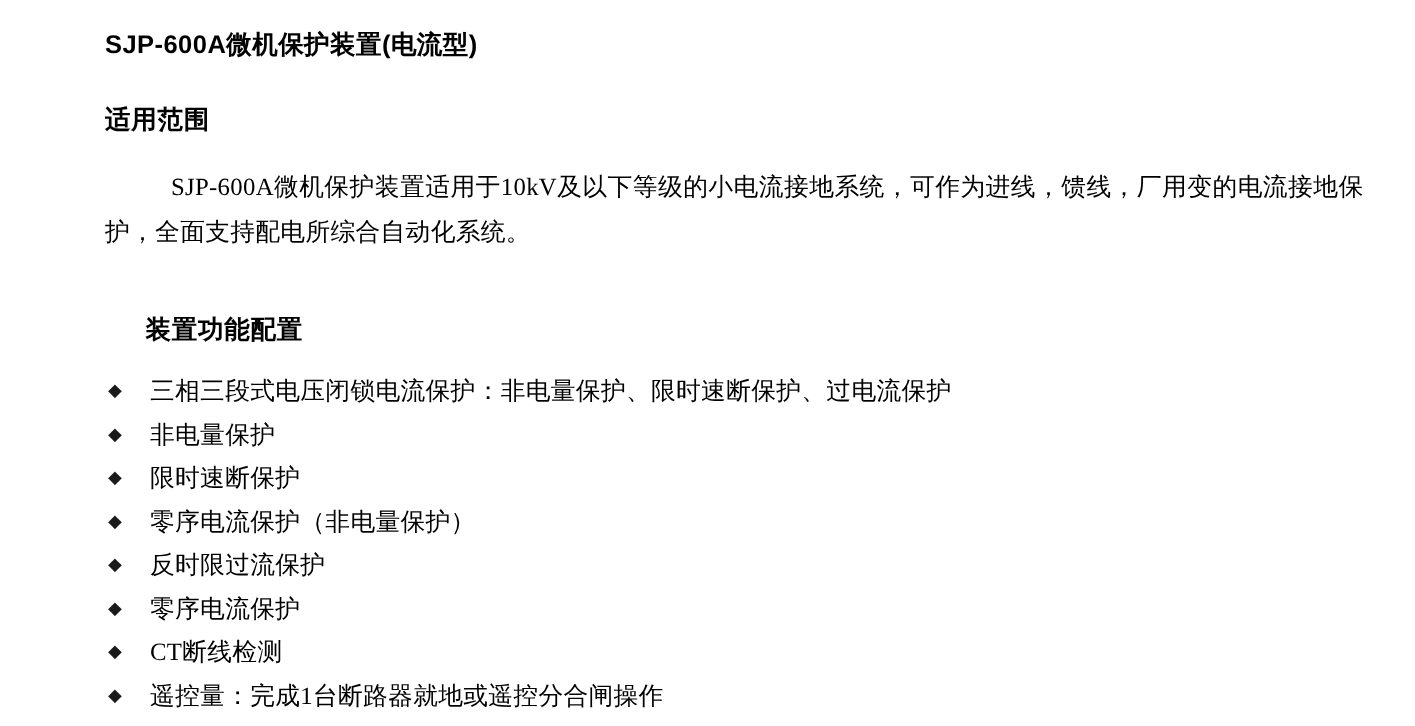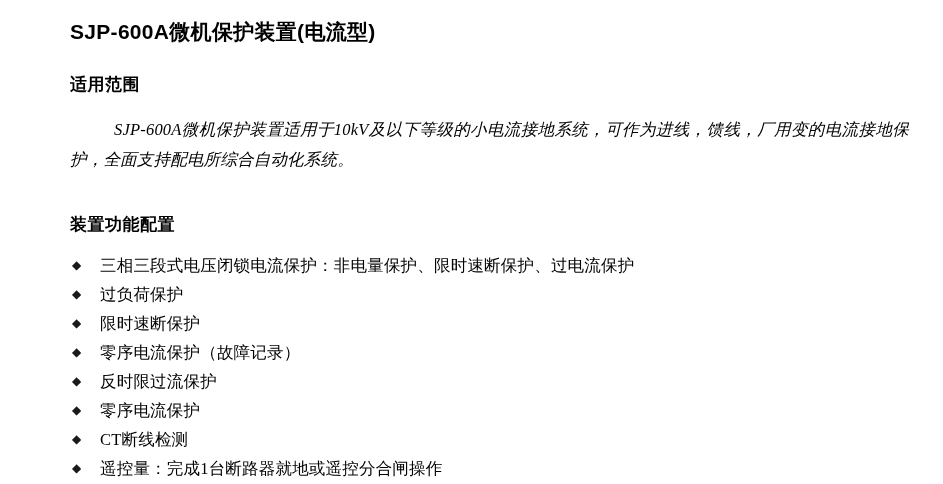--- a/index.html
+++ b/index.html
@@ -17,47 +17,47 @@
   .page {
     position: relative;
     width: 943px;
     height: 484px;
     box-sizing: border-box;
     padding: 0 34px 0 70px;
   }
   .doc-title {
     font-family: "Liberation Sans", "DejaVu Sans", sans-serif;
     font-weight: bold;
-    font-size: 21px;
+    font-size: 17px;
     letter-spacing: 0.3px;
     margin: 0;
     padding-top: 18px;
   }
   .section-heading {
     font-family: Liberation Sans, sans-serif;
     font-weight: bold;
     font-size: 17px;
     letter-spacing: 0.5px;
     margin: 0;
   }
   .h-scope {
     padding-top: 27px;
   }
   .h-features {
     padding-top: 38px;
+    margin-left: 27px;
   }
   .body-para {
     font-size: 16.5px;
     line-height: 30px;
     text-indent: 44px;
     margin: 0;
     padding-top: 19px;
     text-align: justify;
     letter-spacing: 0.2px;
-    font-style: italic;
   }
   .feature-list {
     list-style: none;
     margin: 0;
     padding: 15px 0 0 0;
   }
   .feature-list li {
     display: flex;
     align-items: flex-start;
     font-size: 16.5px;
@@ -91,29 +91,29 @@
 
   <h2 class="section-heading h-features">装置功能配置</h2>
 
   <ul class="feature-list">
     <li>
       <span class="bullet">◆</span>
       <span class="feature-text">三相三段式电压闭锁电流保护：非电量保护、限时速断保护、过电流保护</span>
     </li>
     <li>
       <span class="bullet">◆</span>
-      <span class="feature-text">过负荷保护</span>
+      <span class="feature-text">非电量保护</span>
     </li>
     <li>
       <span class="bullet">◆</span>
       <span class="feature-text">限时速断保护</span>
     </li>
     <li>
       <span class="bullet">◆</span>
-      <span class="feature-text">零序电流保护（故障记录）</span>
+      <span class="feature-text">零序电流保护（非电量保护）</span>
     </li>
     <li>
       <span class="bullet">◆</span>
       <span class="feature-text">反时限过流保护</span>
     </li>
     <li>
       <span class="bullet">◆</span>
       <span class="feature-text">零序电流保护</span>
     </li>
     <li>

